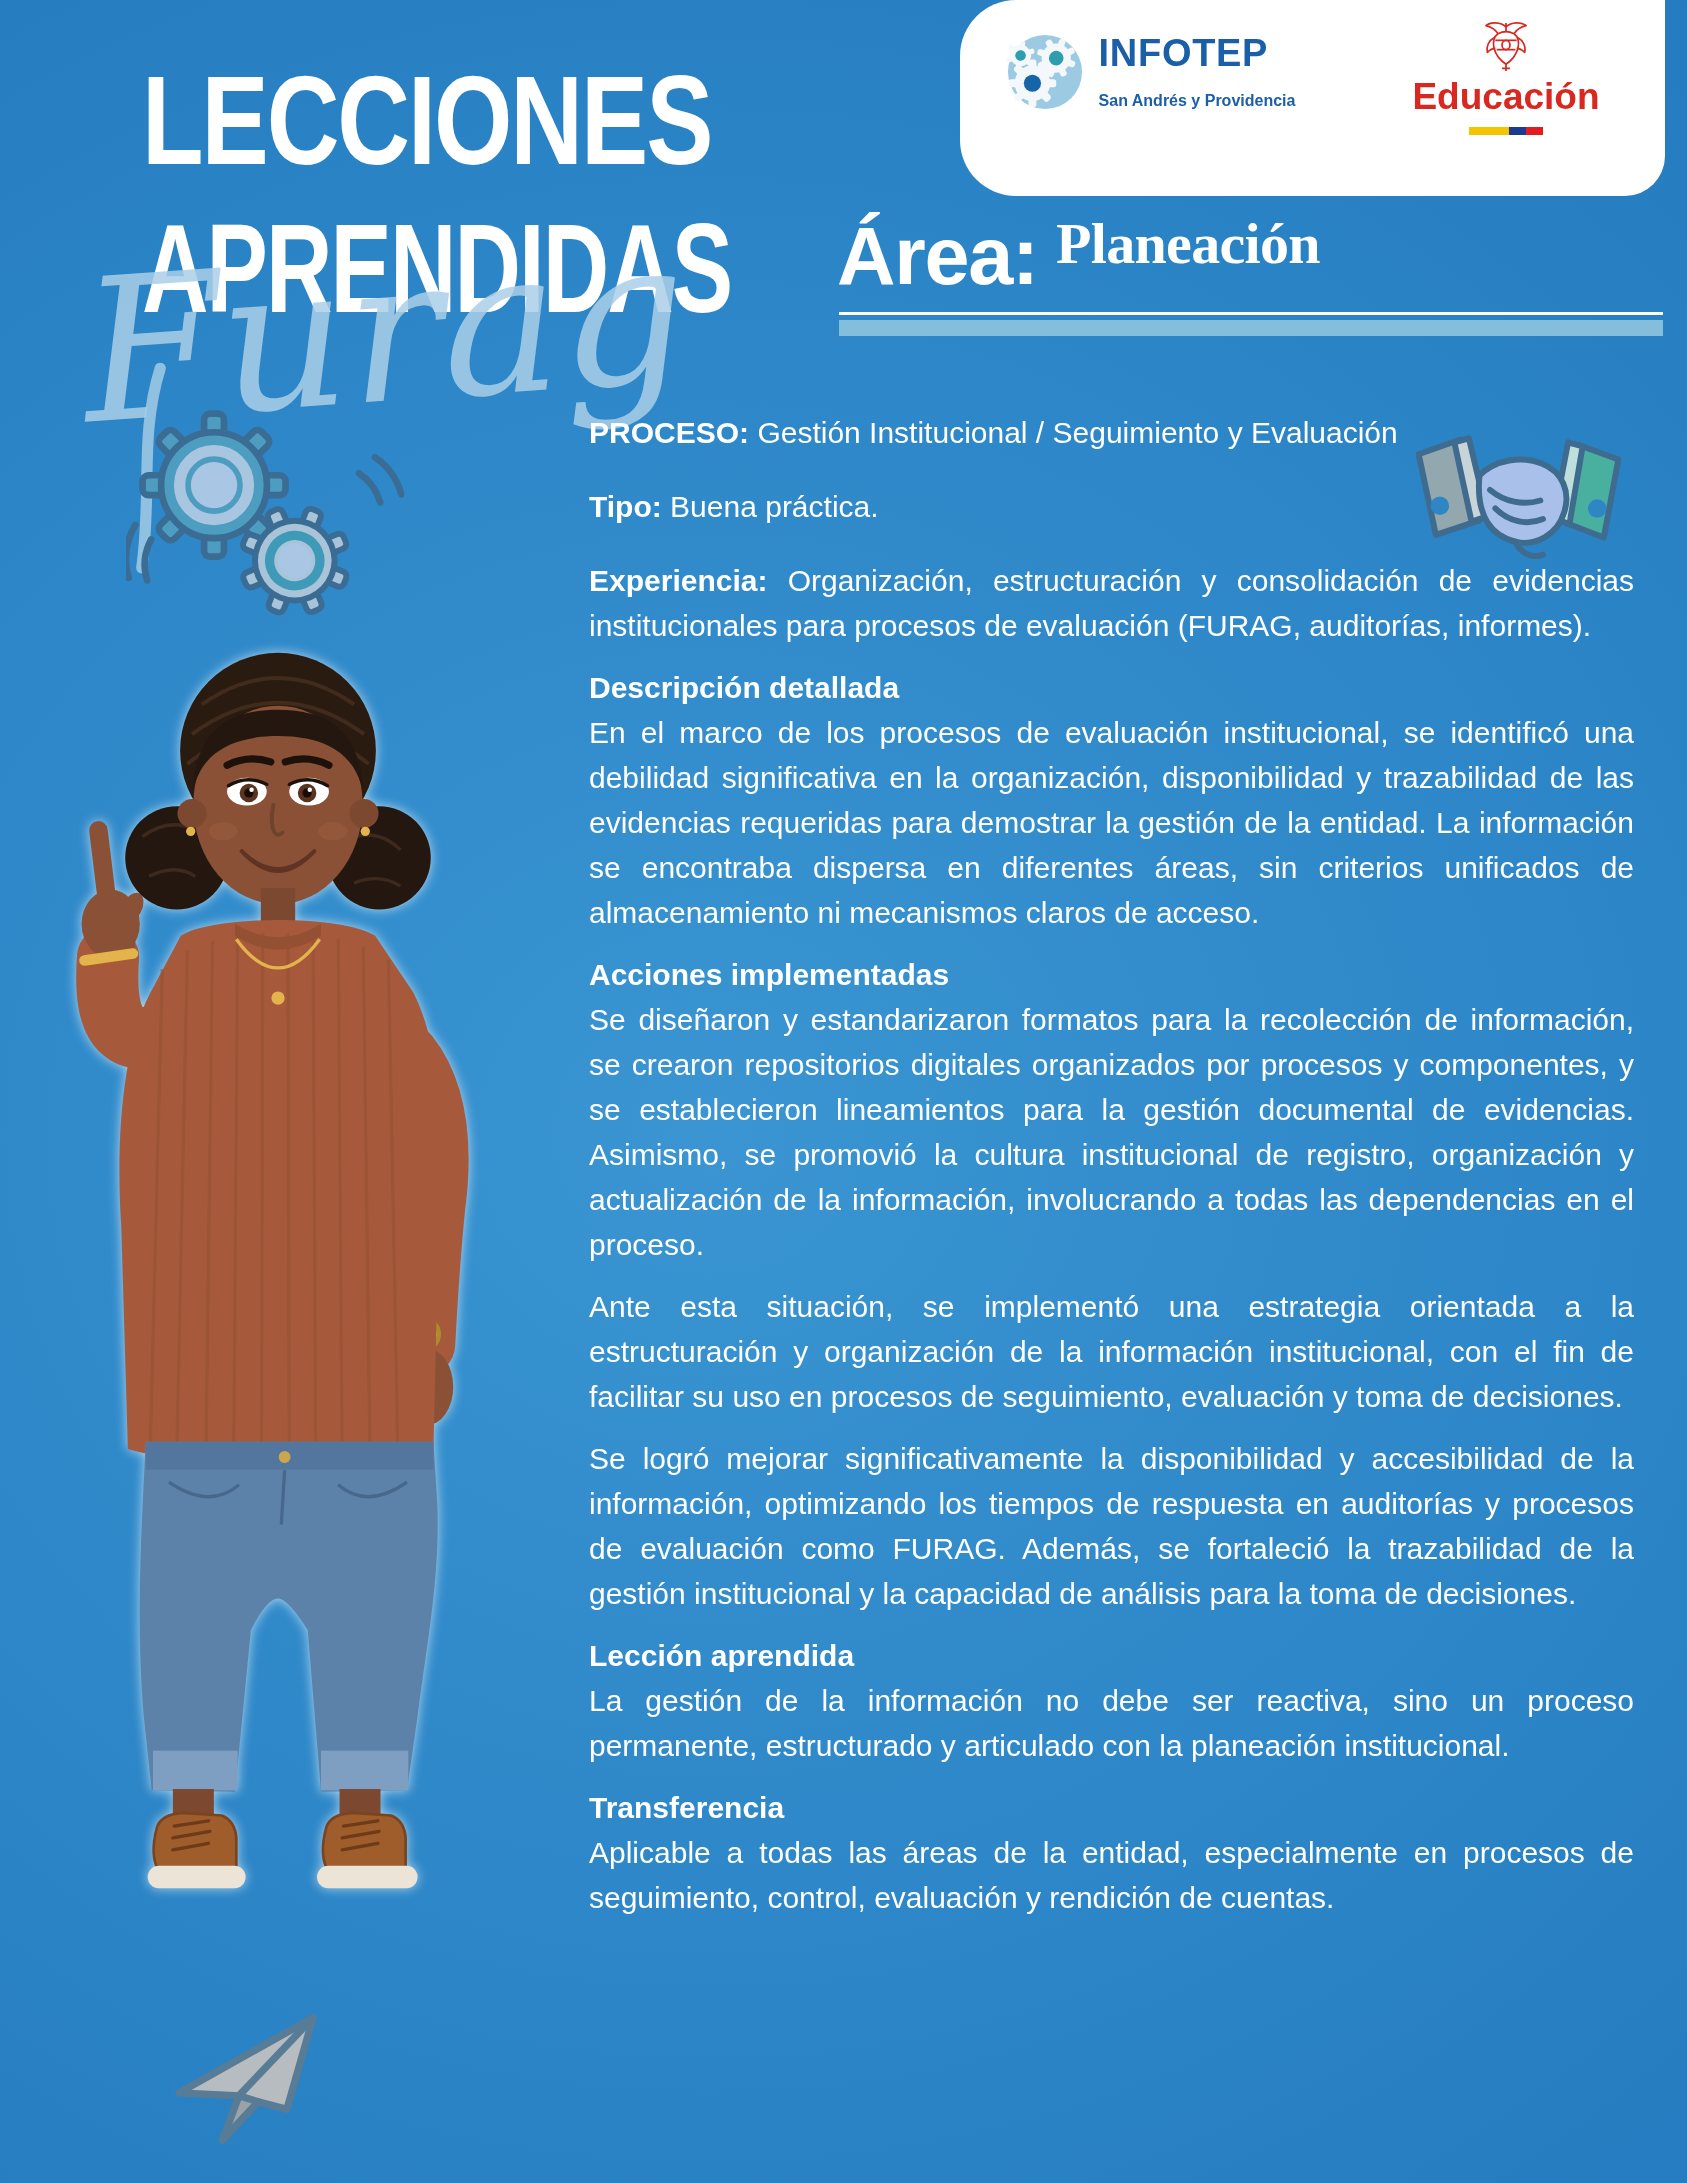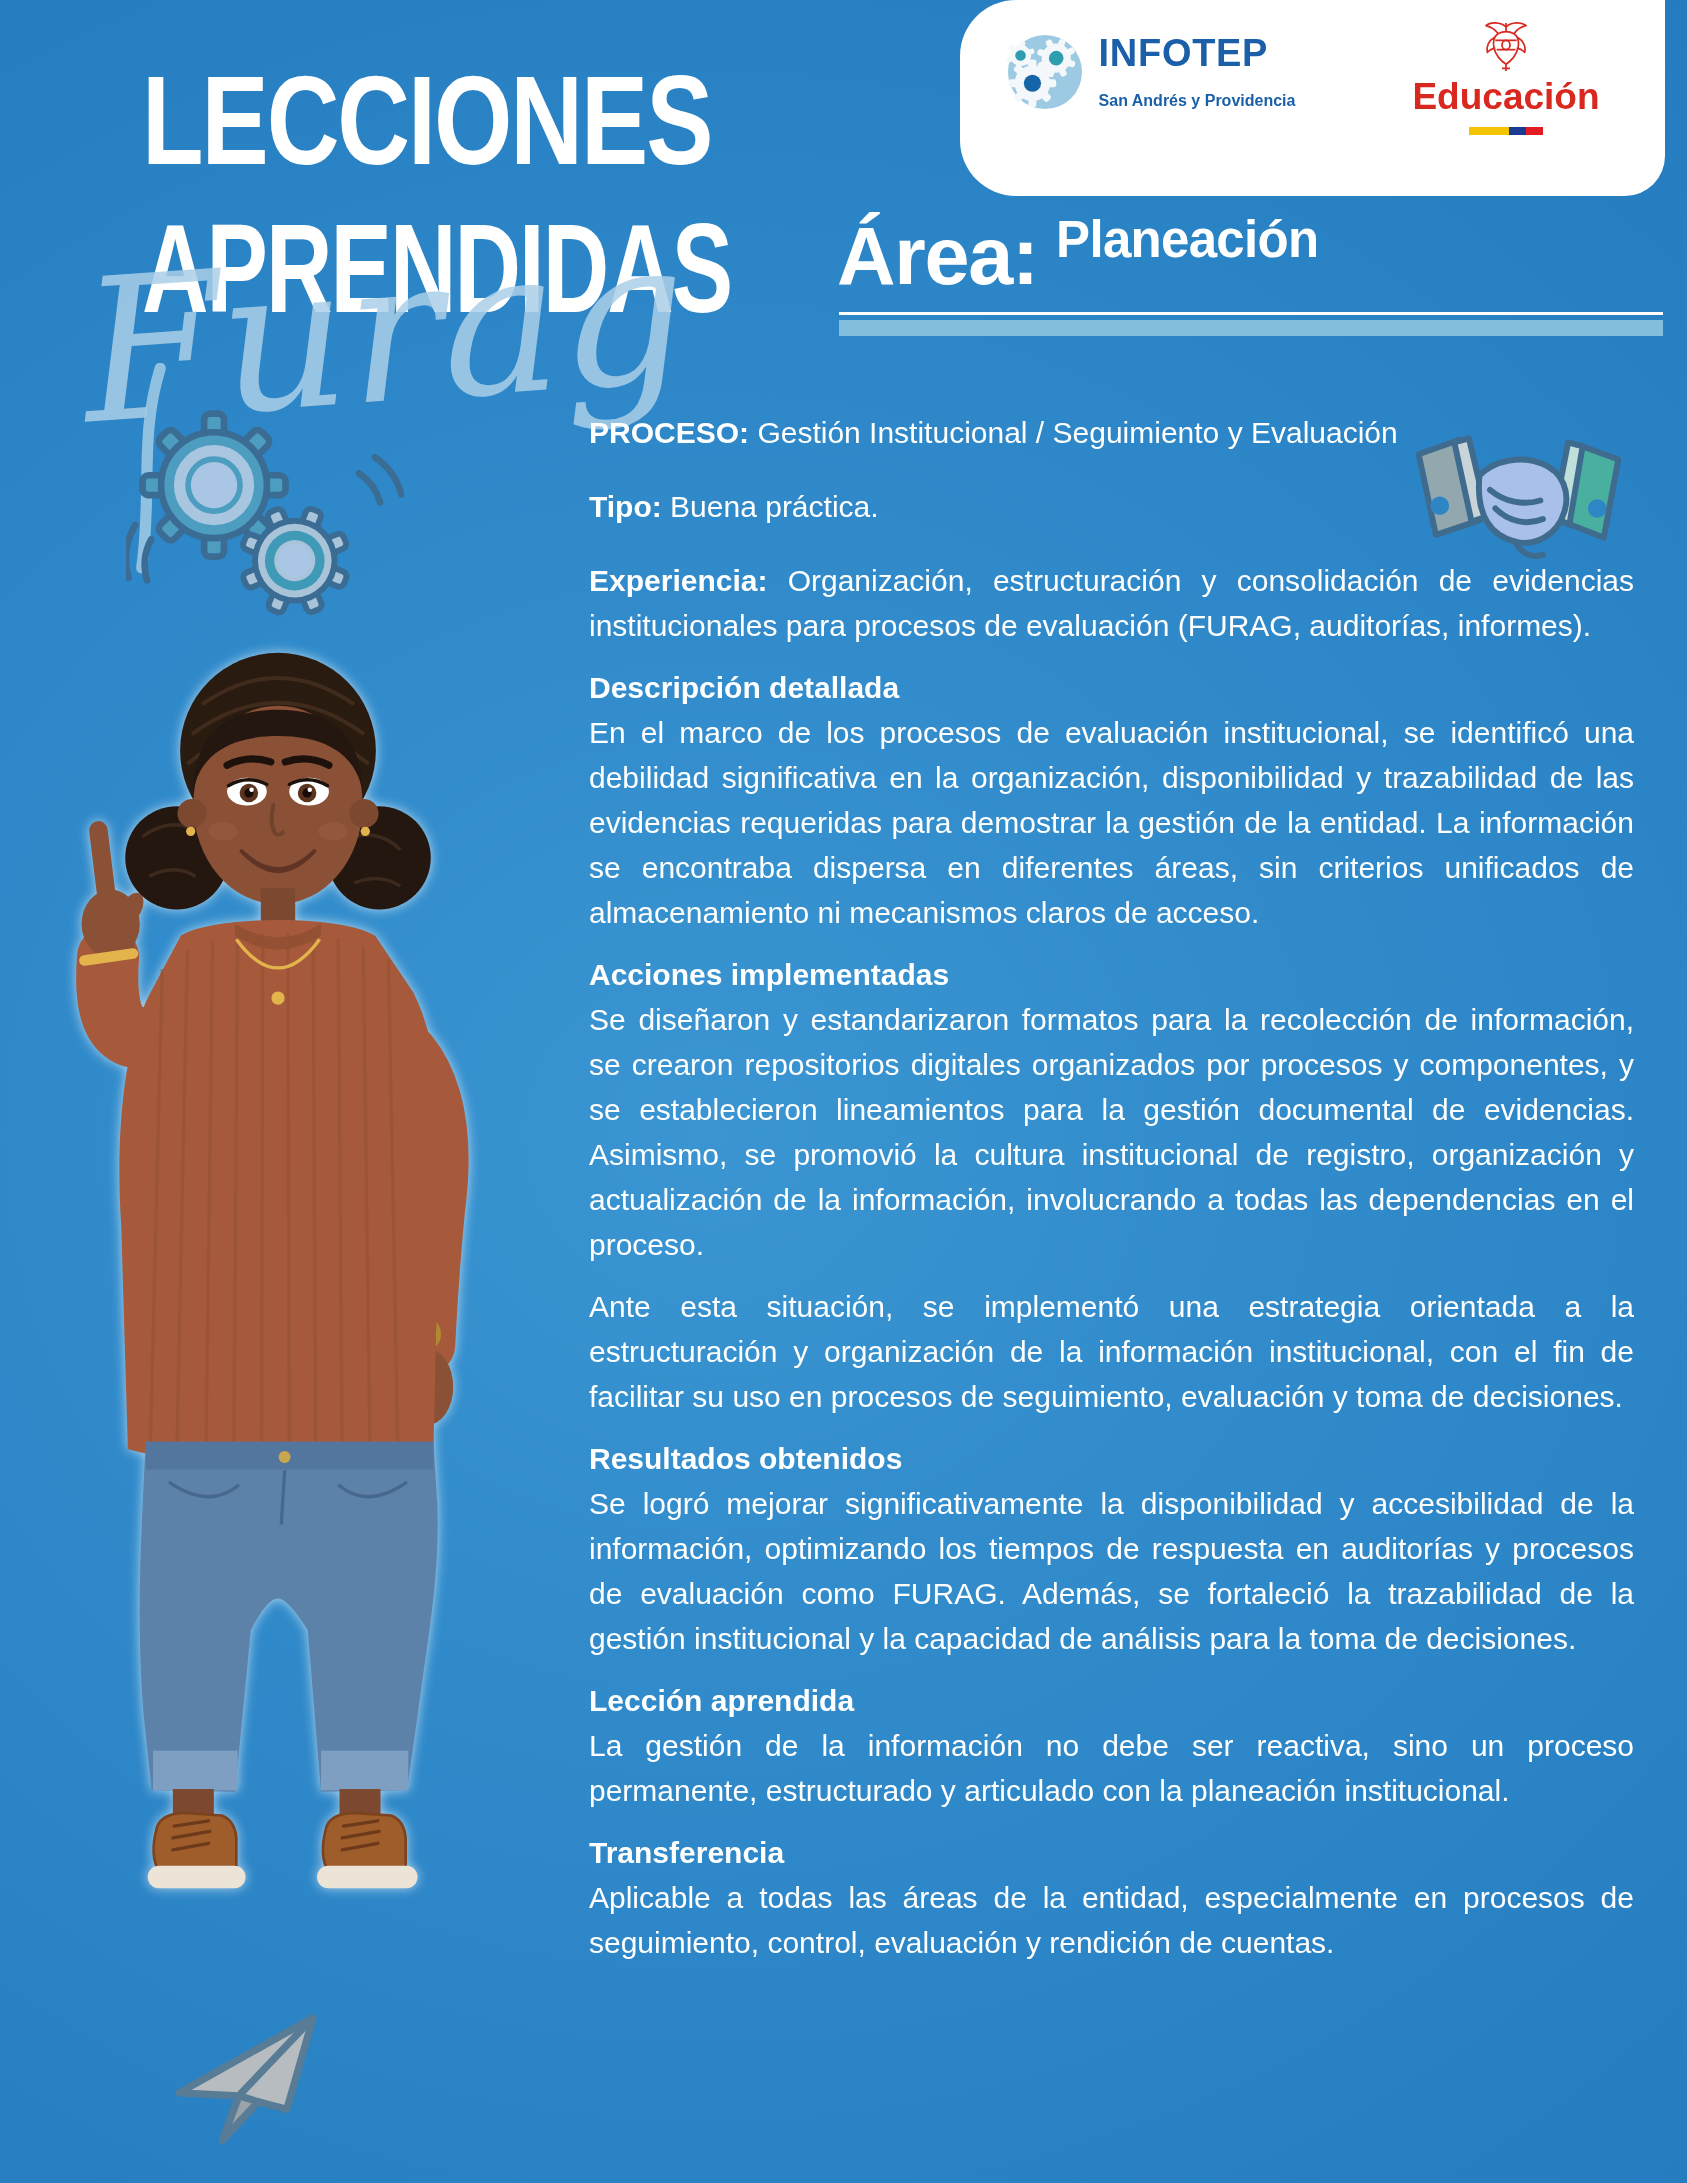--- a/index.html
+++ b/index.html
@@ -44,21 +44,21 @@
   .educacion{position:absolute;right:50px;top:18.5px;width:218px;text-align:center;}
   .educacion-name{font-weight:bold;font-size:37px;color:#d8281f;line-height:1;margin-top:1px;}
   .flagbar{display:inline-flex;margin-top:12px;height:8.6px;}
   .flagbar .fy{width:40px;background:#f5c400;}
   .flagbar .fb{width:17px;background:#1a3b8f;}
   .flagbar .fr{width:17px;background:#e31c24;}
 
   
   .area{position:absolute;left:837px;top:210px;display:flex;align-items:flex-start;gap:18.5px;white-space:nowrap;}
   .area-label{font-weight:bold;font-size:81px;letter-spacing:-1.3px;}
-  .area-value{font-weight:bold;font-size:51px;letter-spacing:-0.7px;}
+  .area-value{font-weight:bold;font-size:58px;letter-spacing:-0.7px;font-family:Liberation Serif, serif;}
   .area-rule-white{position:absolute;left:839px;top:312px;width:824px;height:3.3px;background:#ffffff;}
   .area-rule-blue{position:absolute;left:839px;top:320px;width:824px;height:16px;background:#8cc3de;opacity:.92;}
 
   
   .column{
     position:absolute;left:589px;top:410px;width:1045px;
     font-size:30px;line-height:45px;
     text-align:justify;
   }
   .column p{margin:0;}
@@ -236,21 +236,20 @@
     </div>
     <div class="mb-sec">
       <p class="sec-heading">Acciones implementadas</p>
       <p>Se diseñaron y estandarizaron formatos para la recolección de información, se crearon repositorios digitales organizados por procesos y componentes, y se establecieron lineamientos para la gestión documental de evidencias. Asimismo, se promovió la cultura institucional de registro, organización y actualización de la información, involucrando a todas las dependencias en el proceso.</p>
     </div>
     <div class="mb-sec">
 
       <p>Ante esta situación, se implementó una estrategia orientada a la estructuración y organización de la información institucional, con el fin de facilitar su uso en procesos de seguimiento, evaluación y toma de decisiones.</p>
     </div>
     <div class="mb-sec">
-      <p class="sec-heading">Resultados obtenidos</p>
       <p>Se logró mejorar significativamente la disponibilidad y accesibilidad de la información, optimizando los tiempos de respuesta en auditorías y procesos de evaluación como FURAG. Además, se fortaleció la trazabilidad de la gestión institucional y la capacidad de análisis para la toma de decisiones.</p>
     </div>
     <div class="mb-sec">
       <p class="sec-heading">Lección aprendida</p>
       <p>La gestión de la información no debe ser reactiva, sino un proceso permanente, estructurado y articulado con la planeación institucional.</p>
     </div>
     <div>
       <p class="sec-heading">Transferencia</p>
       <p>Aplicable a todas las áreas de la entidad, especialmente en procesos de seguimiento, control, evaluación y rendición de cuentas.</p>
     </div>

